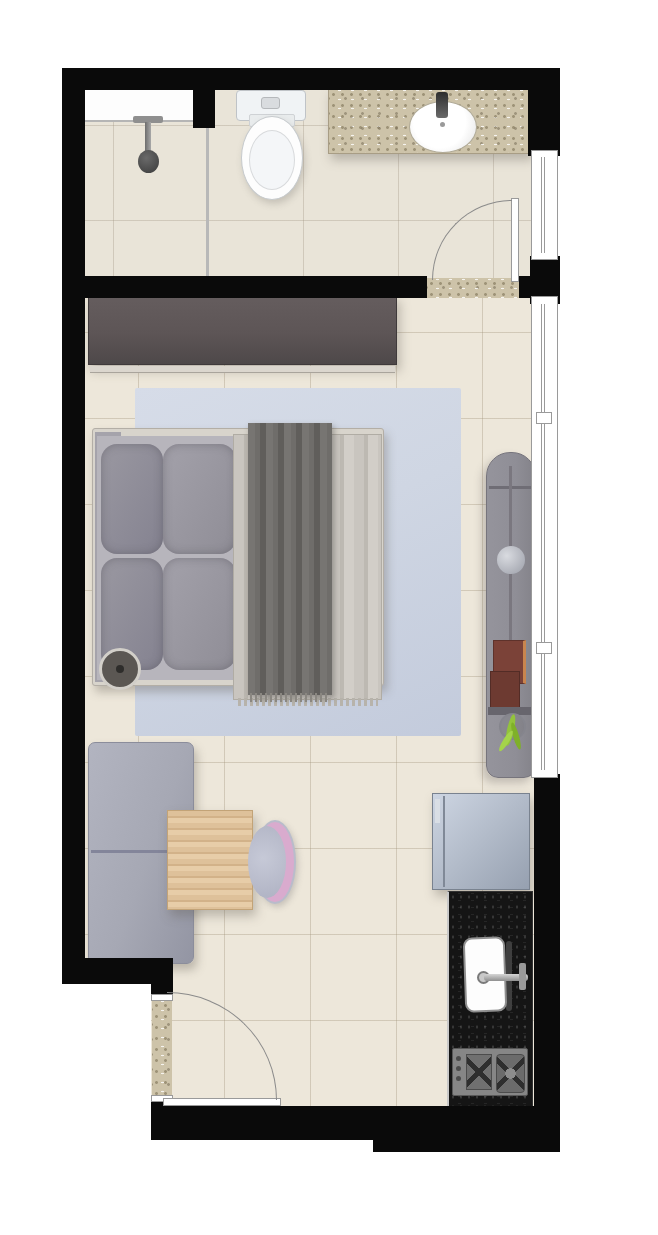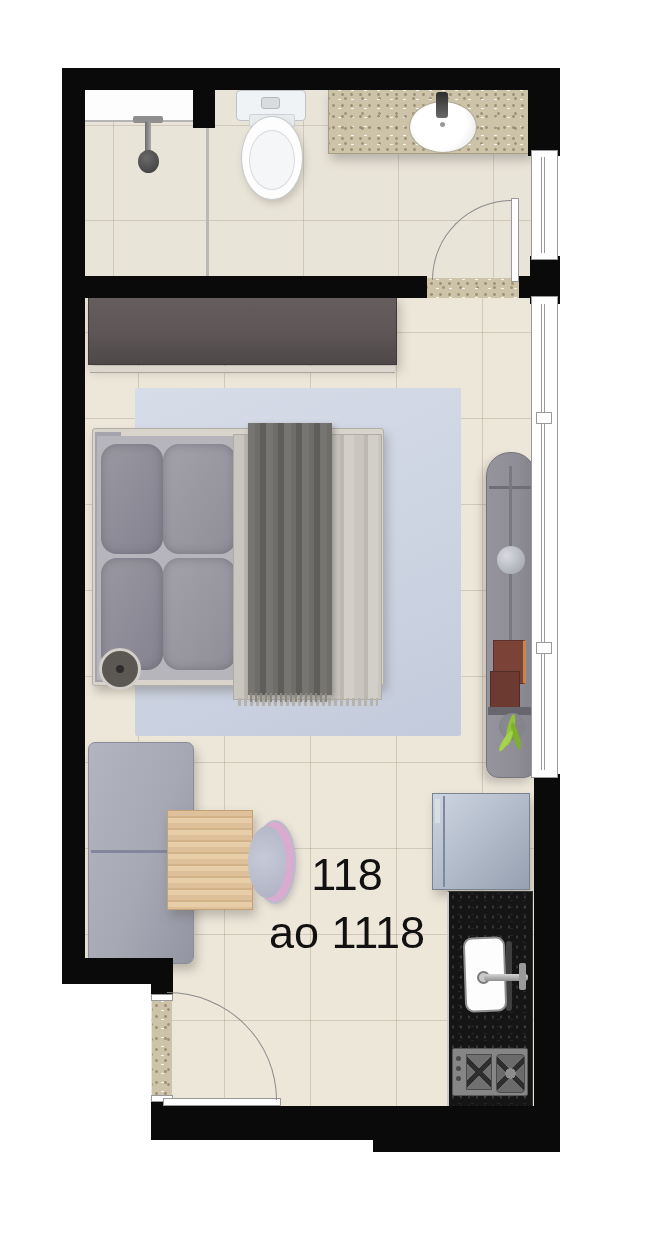--- a/index.html
+++ b/index.html
@@ -92,24 +92,20 @@
   <div class="abs" style="left:503px;top:729px;width:6px;height:24px;border-radius:50%;background:#a4d44a;transform:rotate(32deg);"></div>
 
   <div class="abs shadowed" style="left:88px;top:742px;width:106px;height:222px;border-radius:7px;border:1px solid #8b8d9b;box-sizing:border-box;
               background:linear-gradient(110deg,#b2b4c0 0%,var(--sofa,#a6a8b4) 55%,#9395a3 100%);"></div>
   <div class="abs" style="left:91px;top:850px;width:100px;height:3px;background:#83859a;"></div>
   <div class="abs shadowed" style="left:167px;top:810px;width:86px;height:100px;border:1px solid #c2a377;box-sizing:border-box;
               background:repeating-linear-gradient(180deg,var(--wood,#dec19a) 0 5px,#d2b289 5px 7px,#e7cda8 7px 12px);"></div>
   <div class="abs" style="left:254px;top:820px;width:42px;height:84px;border-radius:50%;background:var(--chair-accent,#d9abce);border:2px solid #b9bccb;box-sizing:border-box;box-shadow:2px 3px 6px rgba(110,105,110,.3);"></div>
   <div class="abs" style="left:248px;top:826px;width:38px;height:72px;border-radius:50%;background:radial-gradient(circle at 40% 45%,#c6c9d7,#aeb1c2);"></div>
 
-  <div id="unit-label" class="abs" style="left:237px;top:846px;width:220px;">
-    <div>118</div>
-    <div>ao 1118</div>
-  </div>
 
   <div class="abs shadowed" style="left:432px;top:793px;width:98px;height:97px;border:1px solid #79828f;box-sizing:border-box;
               background:linear-gradient(135deg,#cdd5e2 0%,var(--fridge,#b2bbc9) 50%,#96a0b0 100%);"></div>
   <div class="abs" style="left:443px;top:796px;width:2px;height:91px;background:#808997;"></div>
   <div class="abs" style="left:435px;top:799px;width:5px;height:24px;background:#d9dee5;"></div>
 
   <div class="abs" style="left:447px;top:891px;width:86px;height:219px;box-sizing:border-box;
               background-color:var(--counter,#151515);
               background-image:radial-gradient(rgba(255,255,255,.14) 1px,transparent 1.5px),radial-gradient(rgba(255,255,255,.07) 1px,transparent 1.4px);
               background-size:8px 10px,13px 7px;background-position:0 0,4px 5px;

